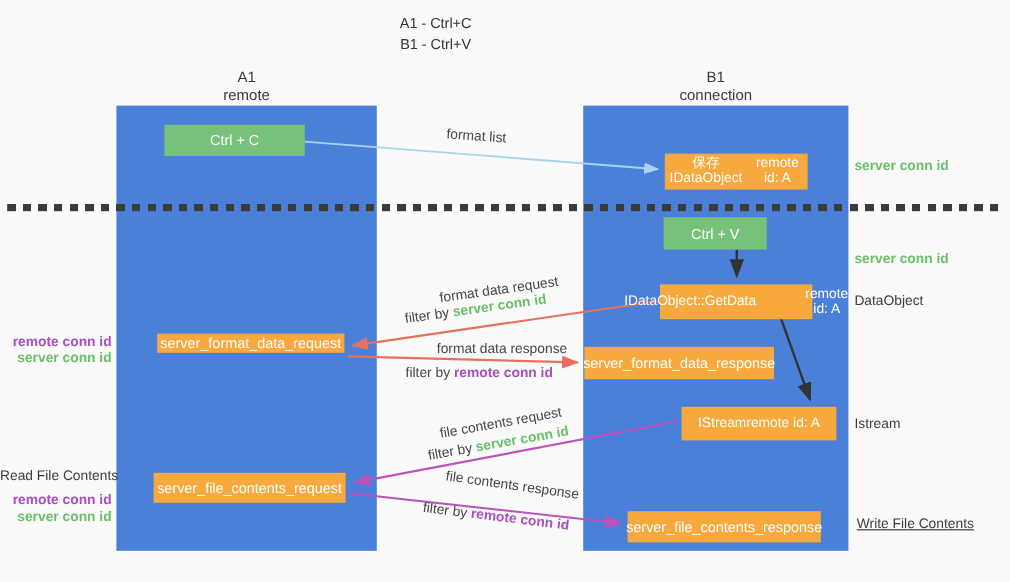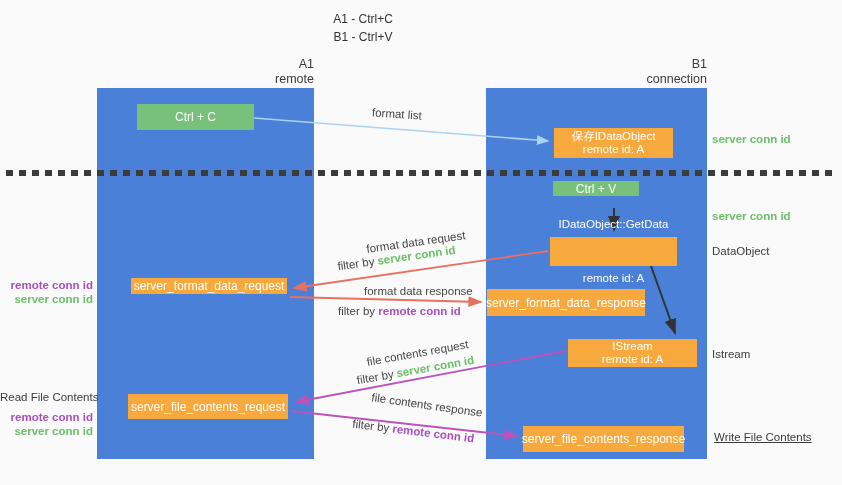--- a/index.html
+++ b/index.html
@@ -7,33 +7,33 @@
   body { font-family:"Liberation Sans", sans-serif; background:#fafafa; position:relative; overflow:hidden; }
   #canvas { position:absolute; width:842px; height:485px; top:0; left:0; }
 
   .title { position:absolute; top:10px; left:0; width:726px; text-align:center;
            font-size:12px; color:#333; line-height:18px; }
 
   .lane { position:absolute; top:88px; height:371px; background:#4a80d8; }
   .lane-a { left:97px;  width:217px; }
   .lane-b { left:486px; width:221px; }
 
-  .lane-header { position:absolute; top:57px; text-align:right; font-size:12.5px;
+  .lane-header { position:absolute; top:57px; text-align:center; font-size:12.5px;
                  color:#3a3a3a; line-height:15px; }
   .lane-header.a { left:97px; width:217px; }
   .lane-header.b { left:486px; width:221px; }
 
   .dashes { position:absolute; top:170px; left:6px; width:830px; height:6px;
             background:repeating-linear-gradient(to right,#3b3b3b 0 7px,transparent 7px 13px); }
 
   svg.arrows { position:absolute; top:0; left:0; width:842px; height:485px; }
 
   .box { position:absolute; display:flex; align-items:center; justify-content:center;
          color:#fff; font-size:12px; text-align:center; }
-  .box.two { flex-direction:column; font-size:11.5px; line-height:13px;text-align:center; }
+  .box.two { flex-direction:row; font-size:11.5px; line-height:13px;text-align:center; }
   .green  { background:#77c17a; }
   .orange { background:#f8a93d; }
 
   .elabel { position:absolute; font-size:11.5px; color:#464646; white-space:nowrap; }
   .fkey-green  { color:#6abf69; font-weight:bold; }
   .fkey-purple { color:#a94fc0; font-weight:bold; }
 
   .slabel { position:absolute; font-size:11.5px; white-space:nowrap; }
   .slabel.bold-green  { color:#6abf69; font-weight:bold; }
   .slabel.bold-purple { color:#a94fc0; font-weight:bold; }
@@ -90,21 +90,21 @@
 
   <div class="box green" style="left:137px; top:104px; width:117px; height:26px;">
     <span>Ctrl + C</span>
   </div>
 
   <div class="box orange two" style="left:554px; top:128px; width:119px; height:30px;">
     <span>保存IDataObject</span>
     <span>remote id: A</span>
   </div>
 
-  <div class="box green" style="left:553px; top:181px; width:86px; height:15px;">
+  <div class="box green" style="left:553px; top:181px; width:86px; height:27px;">
     <span>Ctrl + V</span>
   </div>
 
   <div class="box orange two" style="left:550px; top:237px; width:127px; height:29px;gap:41px;">
     <span>IDataObject::GetData</span>
     <span>remote id: A</span>
   </div>
 
   <div class="box orange" style="left:131px; top:278px; width:156px; height:16px;text-align:right;">
     <span>server_format_data_request</span>

